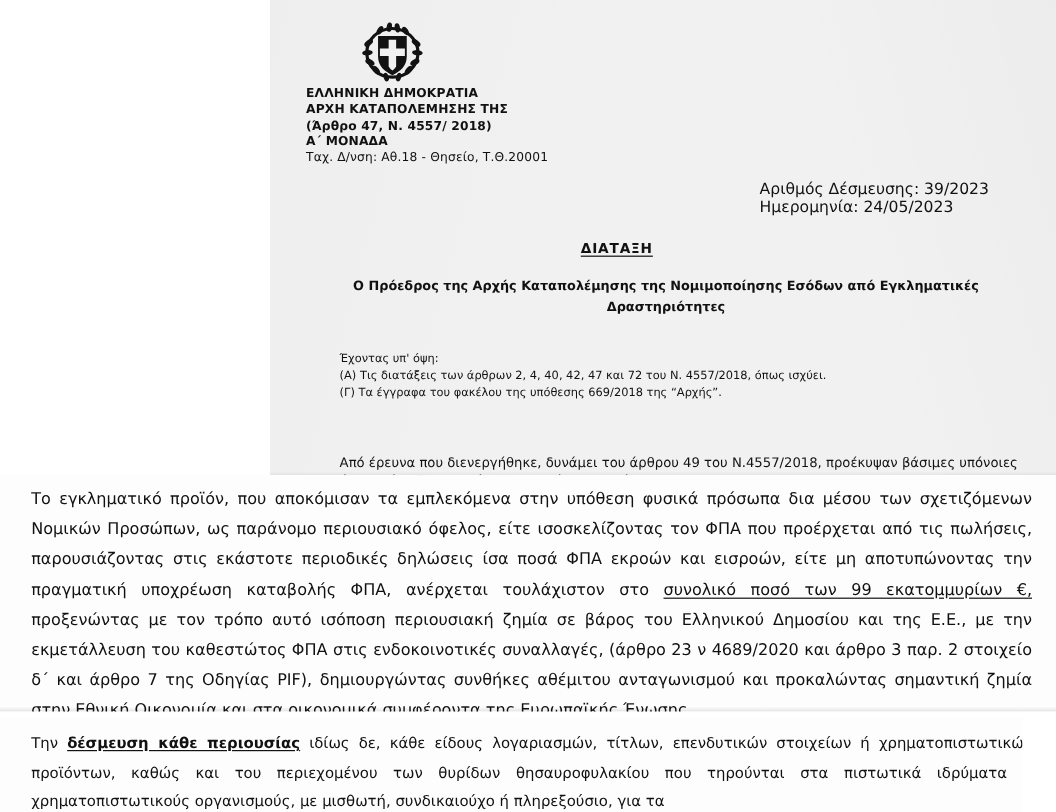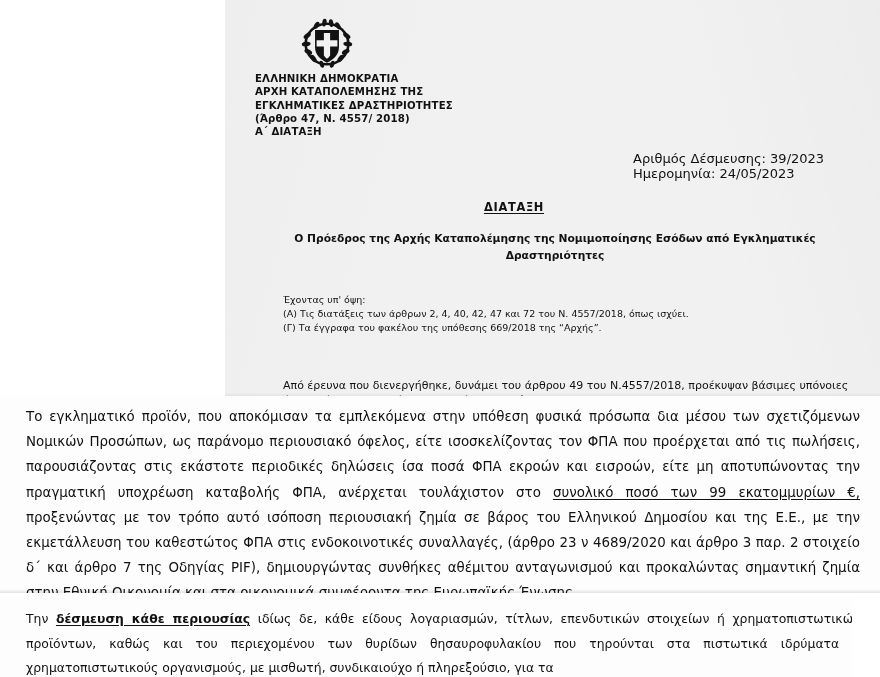--- a/index.html
+++ b/index.html
@@ -221,23 +221,23 @@
           <path d="M27 23 H73 V56 C73 72 62 80 50 86 C38 80 27 72 27 56 Z"></path>
 
           <path d="M44 29 H56 V43 H70 V55 H56 V72 C54 75 52 77 50 78.5 C48 77 46 75 44 72 V55 H30 V43 H44 Z" fill="#f1f1f1"></path>
         </g>
       </svg>
     </div>
 
     <div class="lh">
       <div class="b">ΕΛΛΗΝΙΚΗ ΔΗΜΟΚΡΑΤΙΑ</div>
       <div class="b">ΑΡΧΗ ΚΑΤΑΠΟΛΕΜΗΣΗΣ ΤΗΣ</div>
-      <div class="b">ΕΓΚΛΗΜΑΤΙΚΕΣ ΔΡΑΣΤΗΡΙΟΤΗΤΕΣ</div>
       <div class="b">(Άρθρο 47, Ν. 4557/ 2018)</div>
-      <div class="b">Α΄ ΔΙΑΤΑΞΗ</div>
+      <div class="b">Α΄ ΜΟΝΑΔΑ</div>
+      <div class="n">Ταχ. Δ/νση: Αθ.18 - Θησείο, Τ.Θ.20001</div>
     </div>
 
     <div class="ref">
       <div>Αριθμός Δέσμευσης: 39/2023</div>
       <div>Ημερομηνία: 24/05/2023</div>
     </div>
 
     <div class="doc-title">ΔΙΑΤΑΞΗ</div>
 
     <div class="doc-sub">Ο Πρόεδρος της Αρχής Καταπολέμησης της Νομιμοποίησης Εσόδων από Εγκληματικές Δραστηριότητες</div>

